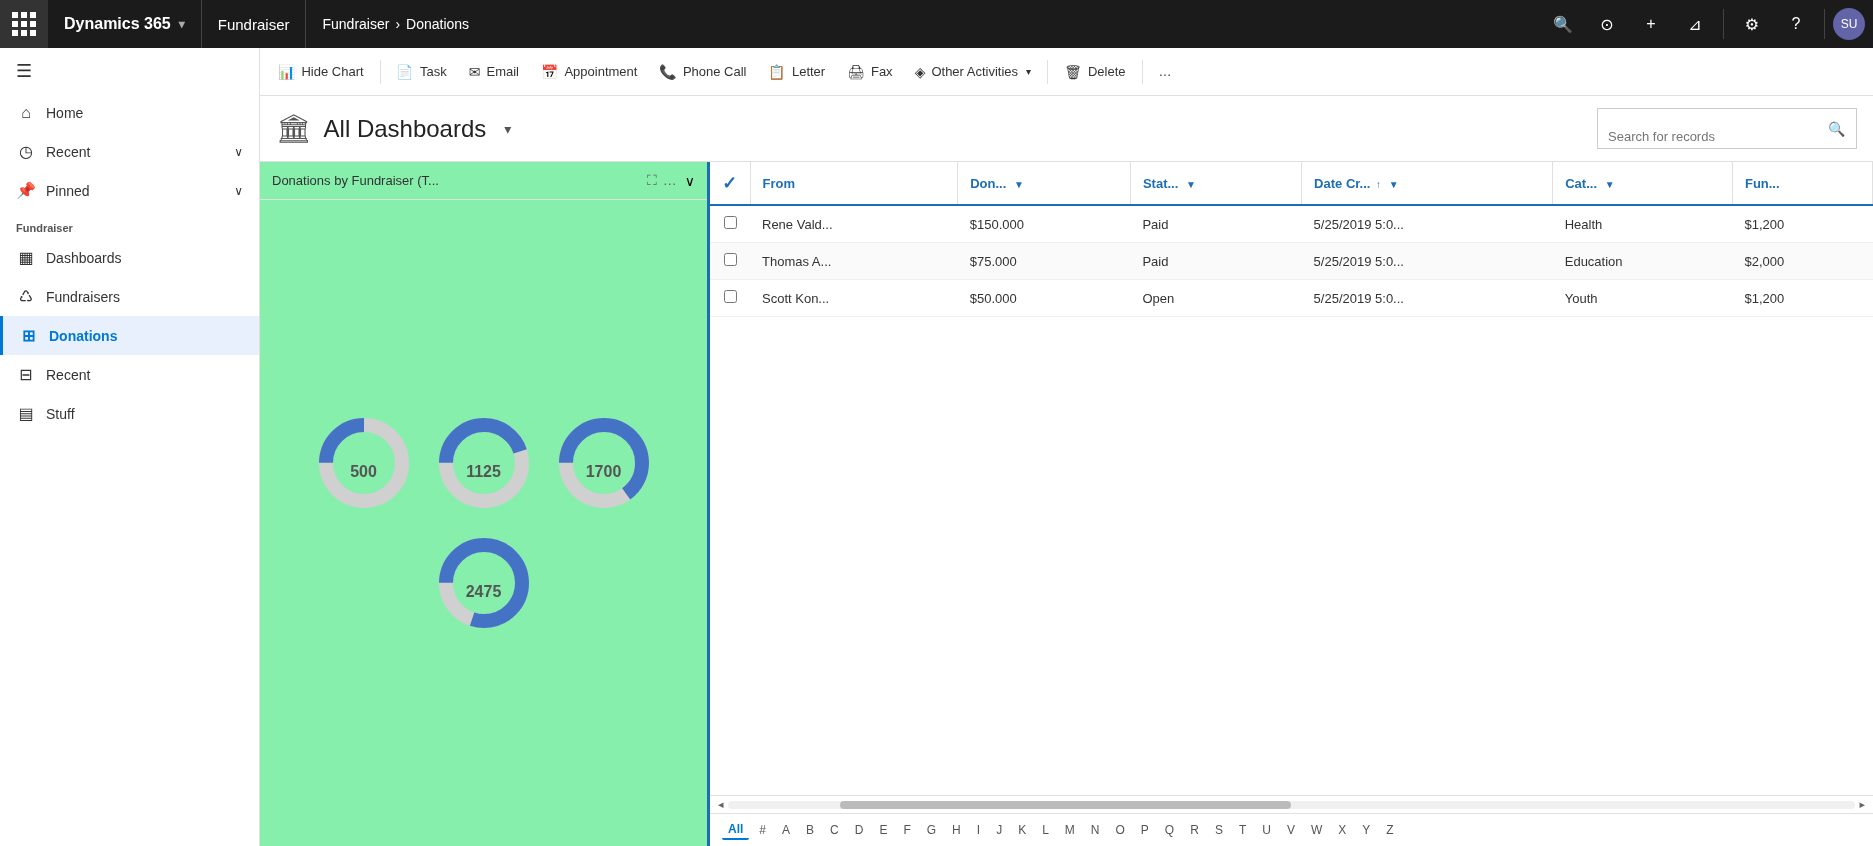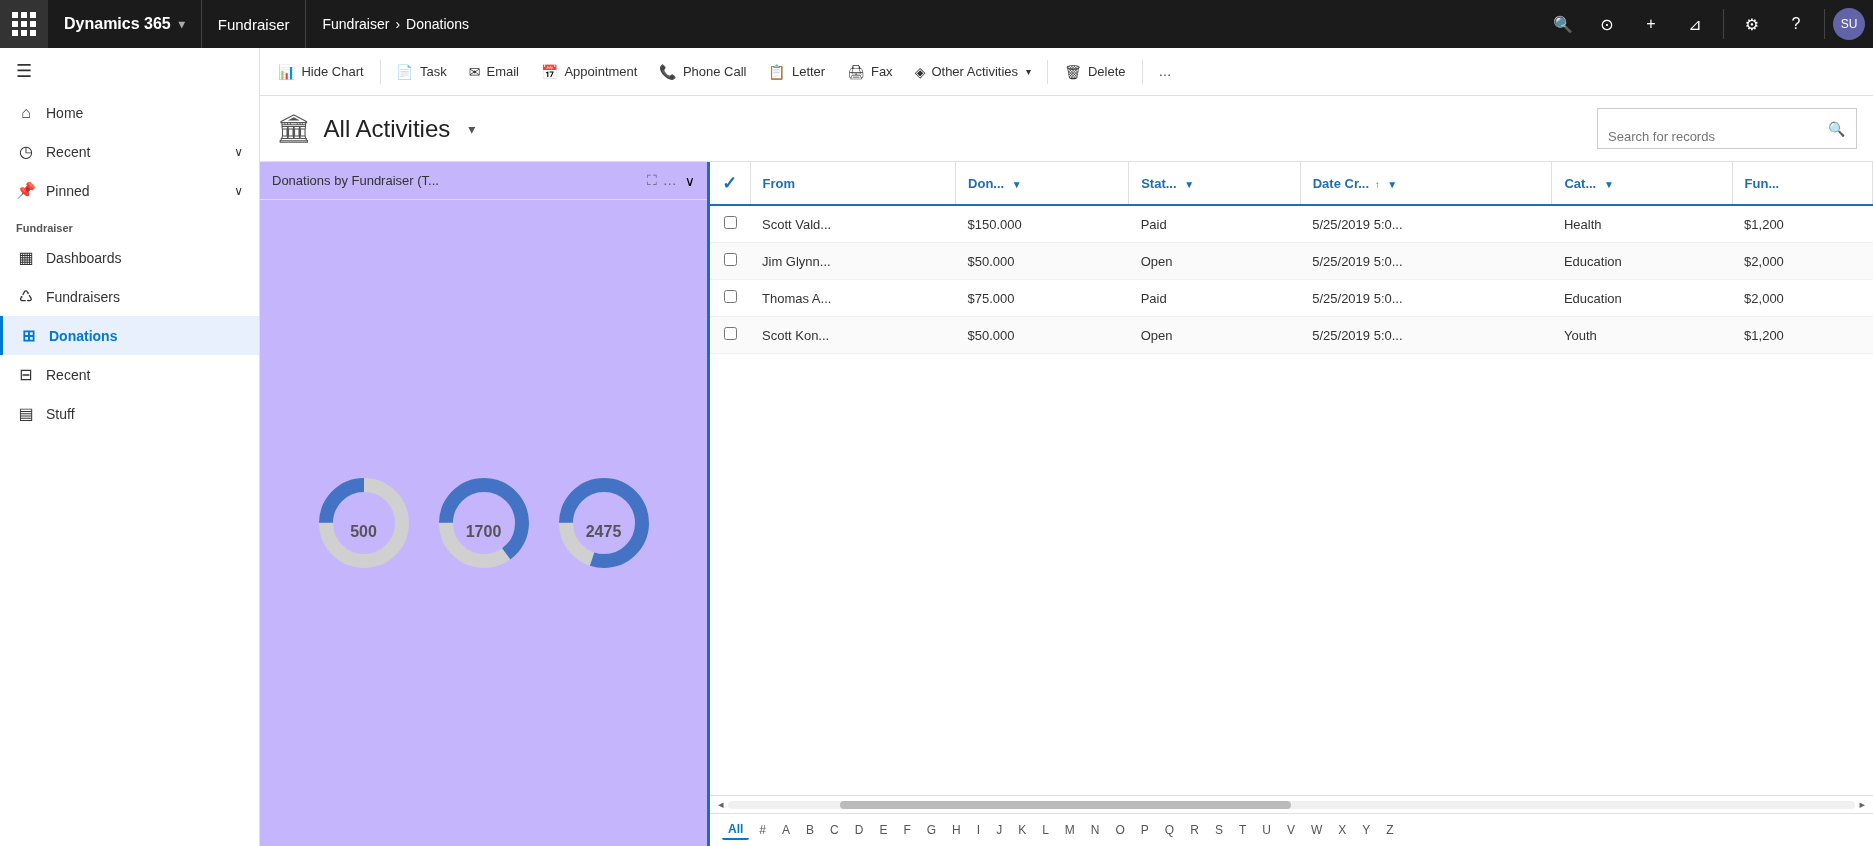--- a/index.html
+++ b/index.html
@@ -195,21 +195,21 @@
     
     .content-area {
       display: flex;
       flex: 1;
       overflow: hidden;
     }
 
     
     .chart-panel {
       width: 450px;
-      background: #c4b5fd;
+      background: #86efac;
       border-right: 3px solid #1e6eb5;
       flex-shrink: 0;
       display: flex;
       flex-direction: column;
       overflow: hidden;
     }
     .chart-header {
       display: flex;
       align-items: center;
       padding: 10px 12px;
@@ -472,21 +472,21 @@
         <span>Delete</span>
       </div>
       <div class="toolbar-separator"></div>
       <div class="toolbar-btn">
         <span>…</span>
       </div>
     </div>
 
     <div class="page-header">
       <span class="page-header-icon">🏛</span>
-      <span class="page-title">All Activities</span>
+      <span class="page-title">All Dashboards</span>
       <span class="page-title-dropdown">▾</span>
       <div class="search-box">
         <input type="text" placeholder="Search for records" style="">
         <span>🔍</span>
       </div>
     </div>
 
     <div class="content-area">
 
       <div class="chart-panel">
@@ -500,20 +500,27 @@
         </div>
         <div class="chart-body">
 
           <div id="donuts-container" style="display:flex; gap:20px; align-items:center; flex-wrap:wrap; justify-content:center;">
               <div class="donut-container">
     <svg viewBox="0 0 100 100">
       <circle cx="50" cy="50" r="38" fill="none" stroke="#d0d0d0" stroke-width="14"></circle>
       <circle cx="50" cy="50" r="38" fill="none" stroke="#4472c4" stroke-width="14" stroke-dasharray="59.690260418206066 179.0707812546182" stroke-dashoffset="59.690260418206066" transform="rotate(-90 50 50)"></circle>
     </svg>
     <div class="donut-label">500</div>
+  </div>
+              <div class="donut-container">
+    <svg viewBox="0 0 100 100">
+      <circle cx="50" cy="50" r="38" fill="none" stroke="#d0d0d0" stroke-width="14"></circle>
+      <circle cx="50" cy="50" r="38" fill="none" stroke="#4472c4" stroke-width="14" stroke-dasharray="107.44246875277092 131.31857292005333" stroke-dashoffset="59.690260418206066" transform="rotate(-90 50 50)"></circle>
+    </svg>
+    <div class="donut-label">1125</div>
   </div>
               <div class="donut-container">
     <svg viewBox="0 0 100 100">
       <circle cx="50" cy="50" r="38" fill="none" stroke="#d0d0d0" stroke-width="14"></circle>
       <circle cx="50" cy="50" r="38" fill="none" stroke="#4472c4" stroke-width="14" stroke-dasharray="155.19467708733578 83.56636458548849" stroke-dashoffset="59.690260418206066" transform="rotate(-90 50 50)"></circle>
     </svg>
     <div class="donut-label">1700</div>
   </div>
               <div class="donut-container">
     <svg viewBox="0 0 100 100">
@@ -557,37 +564,26 @@
                 <th>
                   <span>Fun...</span>
                 </th>
               </tr>
             </thead>
             <tbody id="table-body">
                 <tr>
     <td class="check-cell">
       <input type="checkbox" style="">
     </td>
-    <td>Scott Vald...</td>
+    <td>Rene Vald...</td>
     <td>$150.000</td>
     <td>Paid</td>
     <td>5/25/2019 5:0...</td>
     <td>Health</td>
     <td>$1,200</td>
-  </tr>
-                <tr>
-    <td class="check-cell">
-      <input type="checkbox" style="">
-    </td>
-    <td>Jim Glynn...</td>
-    <td>$50.000</td>
-    <td>Open</td>
-    <td>5/25/2019 5:0...</td>
-    <td>Education</td>
-    <td>$2,000</td>
   </tr>
                 <tr>
     <td class="check-cell">
       <input type="checkbox" style="">
     </td>
     <td>Thomas A...</td>
     <td>$75.000</td>
     <td>Paid</td>
     <td>5/25/2019 5:0...</td>
     <td>Education</td>

